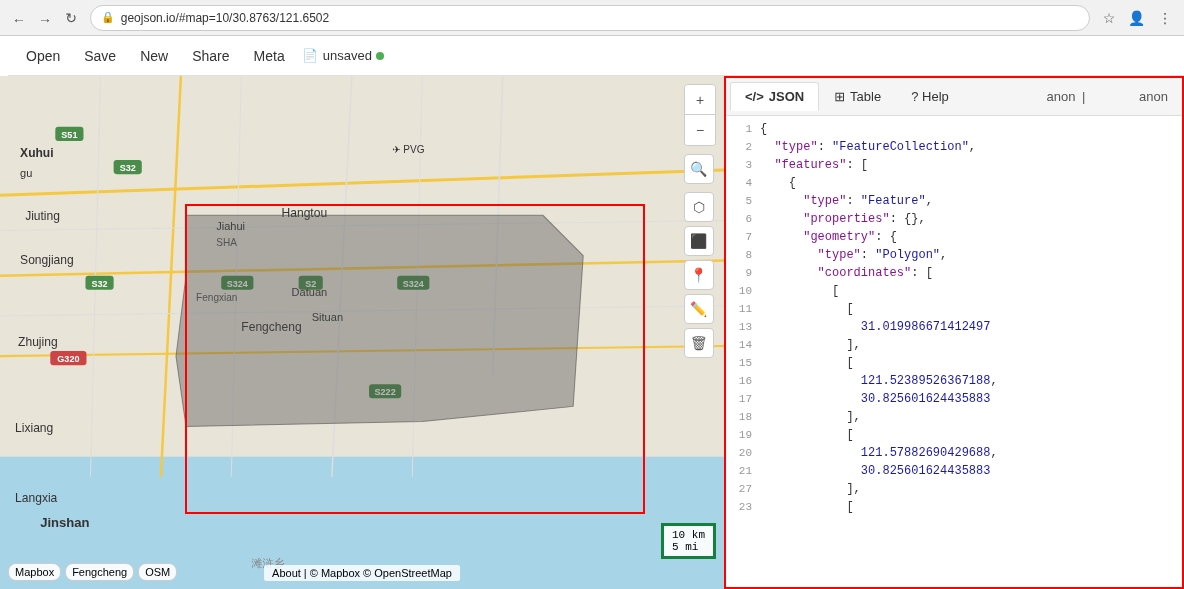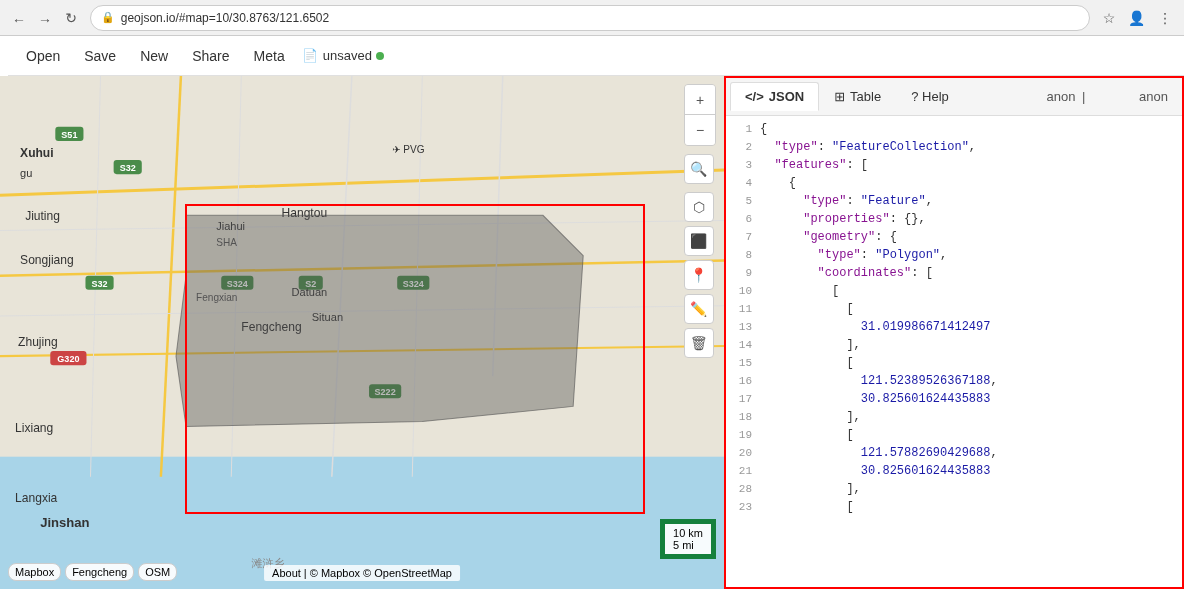--- a/index.html
+++ b/index.html
@@ -66,22 +66,22 @@
     .map-tool-group { display: flex; flex-direction: column; border: 1px solid #ccc; border-radius: 4px; overflow: hidden; }
     .map-tool-group .map-tool-btn { border: none; border-bottom: 1px solid #ccc; border-radius: 0; }
     .map-tool-group .map-tool-btn:last-child { border-bottom: none; }
     .map-draw-btn {
       width: 30px; height: 30px; background: #fff; border: 1px solid #ccc;
       border-radius: 4px; cursor: pointer; display: flex; align-items: center;
       justify-content: center; font-size: 14px; color: #555;
     }
     .map-scale {
       position: absolute; bottom: 8px; right: 50px;
-      background: rgba(255,255,255,0.9); border: 5px solid #15803d;
-      padding: 2px 6px; font-size: 11px;
+      background: rgba(255,255,255,0.9); border: 3px solid #15803d;
+      padding: 2px 6px; font-size: 11px; font-family: Liberation Mono, monospace;
     }
 
     .map-controls-bottom {
       position: absolute; bottom: 8px; left: 8px; display: flex; gap: 4px;
       font-size: 12px; color: #555;
     }
     .map-source-btn { background: rgba(255,255,255,0.9); border: 1px solid #ccc; padding: 2px 6px; cursor: pointer; border-radius: 8px; font-size: 11px; }
 
     
     .json-panel {
@@ -378,21 +378,21 @@
         <span class="line-num">20</span>
         <span class="line-content">              <span class="json-num">121.57882690429688</span><span class="json-punct">,</span></span>
       </div>
 
       <div class="json-line">
         <span class="line-num">21</span>
         <span class="line-content">              <span class="json-num">30.825601624435883</span></span>
       </div>
 
       <div class="json-line">
-        <span class="line-num">28</span>
+        <span class="line-num">27</span>
         <span class="line-content">            <span class="json-bracket">],</span></span>
       </div>
 
       <div class="json-line">
         <span class="line-num">23</span>
         <span class="line-content">            <span class="json-bracket">[</span></span>
       </div>
 
 
     </div>

